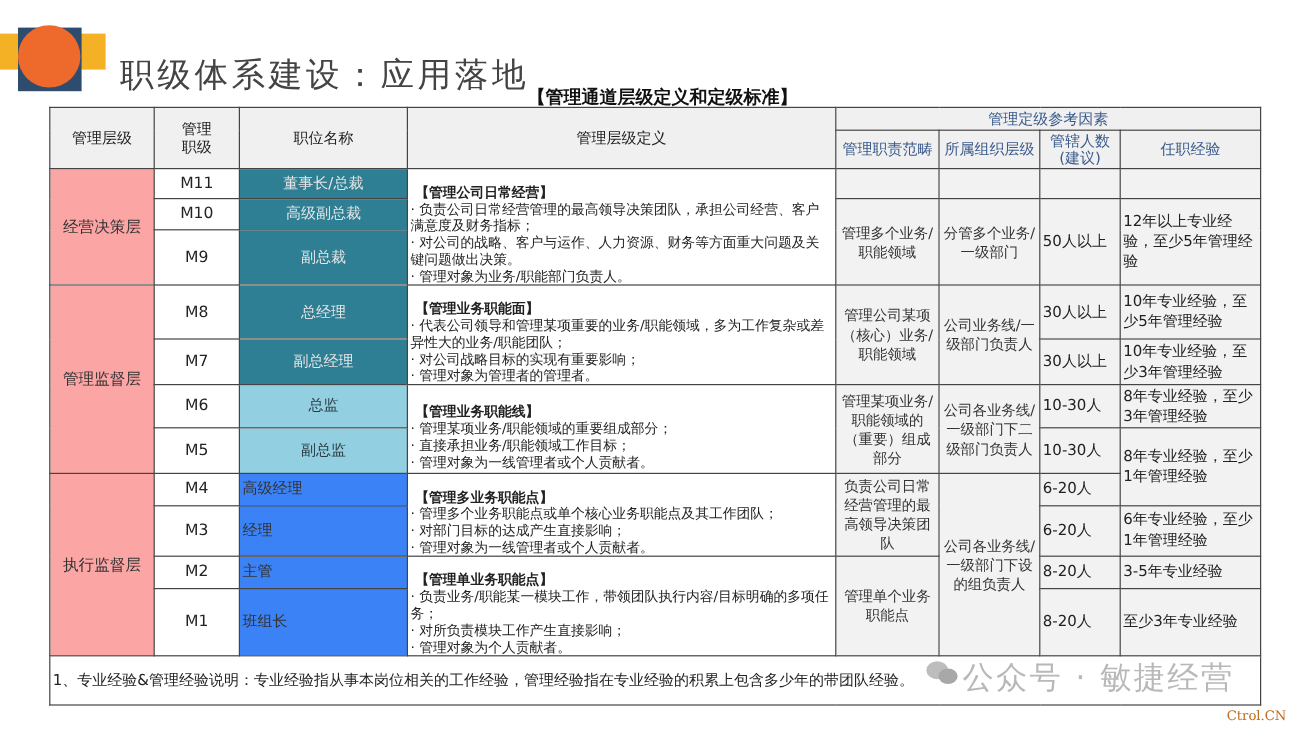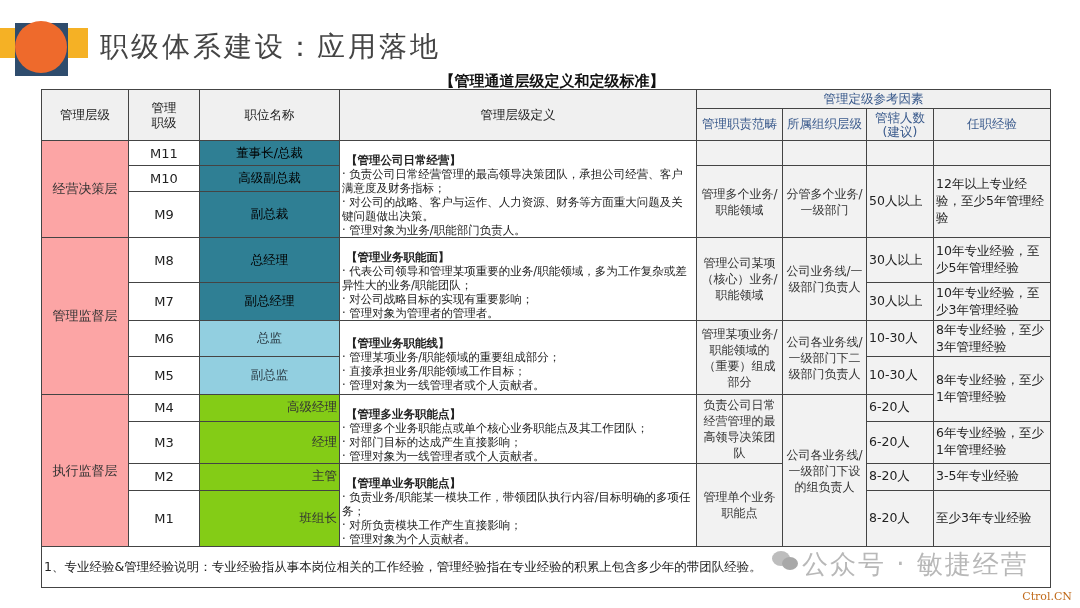--- a/index.html
+++ b/index.html
@@ -5,43 +5,43 @@
   html, body { margin:0; padding:0; }
   body {
     width:1080px; height:608px; background:#ffffff; position:relative; overflow:hidden;
     font-family:"DejaVu Sans","Liberation Sans",sans-serif; color:#222;
   }
   .logo { position:absolute; left:0; top:16px; width:95px; height:60px; }
   .logo .bar { position:absolute; left:0; top:12px; width:88px; height:30px; background:#f5b125; }
   .logo .sq { position:absolute; left:15px; top:7px; width:53px; height:53px; background:#2e4c6d; }
   .logo .circle { position:absolute; left:15px; top:5px; width:52px; height:52px; border-radius:50%; background:#ee6a2c; }
   .page-title {
-    position:absolute; left:100px; top:28px; font-size:28px; color:#444; letter-spacing:3px;
+    position:absolute; left:100px; top:44px; font-size:28px; color:#444; letter-spacing:3px;
     font-family:"DejaVu Sans","Liberation Sans",sans-serif; font-weight:normal;
   }
   .table-title {
     position:absolute; left:0; width:1080px; top:72px; text-align:center;
     font-size:15px; font-weight:bold; color:#111;
     font-family:"DejaVu Serif","Liberation Serif",serif;
     padding-left:12px;
   }
   table.grid {
     position:absolute; left:41px; top:89px; width:1009px;
     border-collapse:collapse; table-layout:fixed; font-size:12px;
   }
   table.grid td, table.grid th {
     border:1px solid #444; padding:0 2px; vertical-align:middle; overflow:hidden;
   }
   .hdr { background:#f0f0f0; color:#222; font-weight:normal; text-align:center; font-size:12.5px; }
   .hdr-blue { background:#f0f0f0; color:#3a5a8c; text-align:center; font-size:12.5px; }
   .layer { text-align:center; font-size:13px; color:#333; background:#fca5a5; }
   .grade { text-align:center; font-size:13px; color:#222; background:#fff; font-family:"DejaVu Sans","Liberation Sans",sans-serif; }
-  .pos-dark { background:#2f7f94; color:#000000; text-align:center; font-size:12.5px; }
+  .pos-dark { background:#2f7f94; color:#e5e5e5; text-align:center; font-size:12.5px; }
   .pos-light { background:#92cfe0; color:#2a3b44; text-align:center; font-size:12.5px; }
-  .pos-peach { background:#84cc16; color:#333; text-align:right; font-size:12.5px; }
+  .pos-peach { background:#3b82f6; color:#333; text-align:left; font-size:12.5px; }
   .def { background:#fff; font-size:11.5px; line-height:14px; padding:2px 3px; color:#222; vertical-align:top; }
   .def .dtitle { font-weight:bold; display:block; padding-left:4px;margin-top:12px; }
   .def .dline { display:block; }
   .ref { background:#f2f2f2; font-size:12px; line-height:16px; color:#333; padding:0 2px; text-align:center; }
   .ref-c { background:#f2f2f2; font-size:12.5px; color:#222; padding:0 3px; text-align:left; }
   .note { background:#fff; font-size:12.5px; padding:0 4px; height:40px; color:#222; }
   .watermark {
     position:absolute; left:802px; top:547px; font-size:26px; color:#b8b8b8; letter-spacing:2px;
   }
   .wm-icon { position:absolute; left:772px; top:551px; width:28px; height:22px; }

